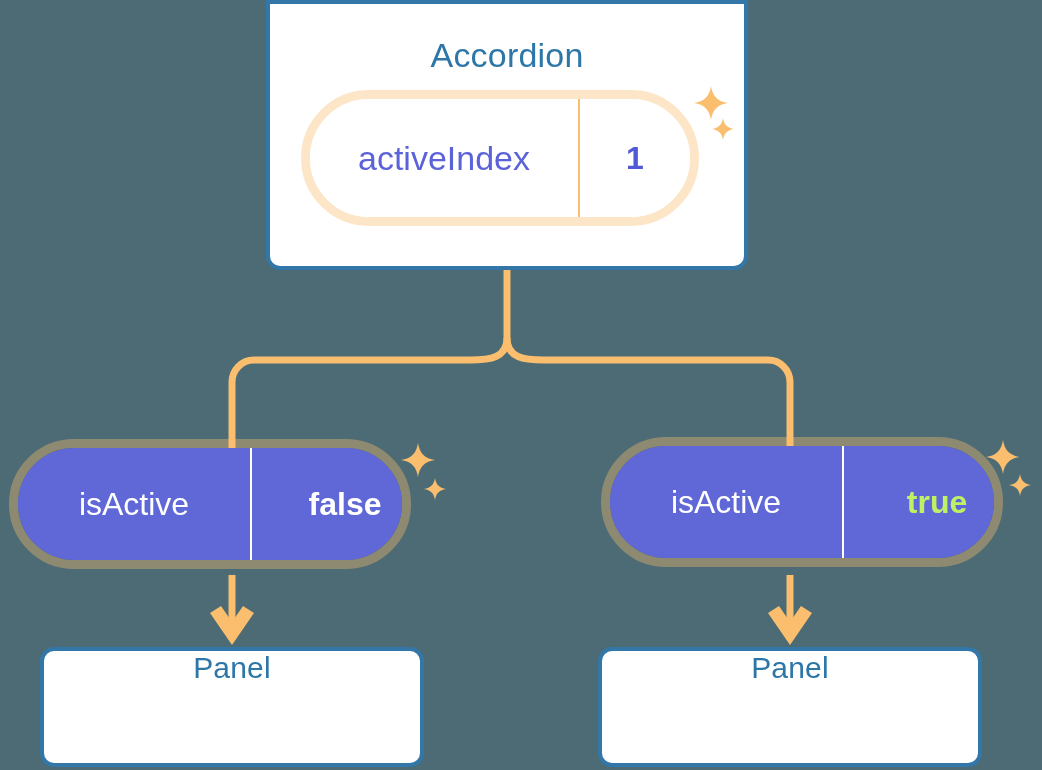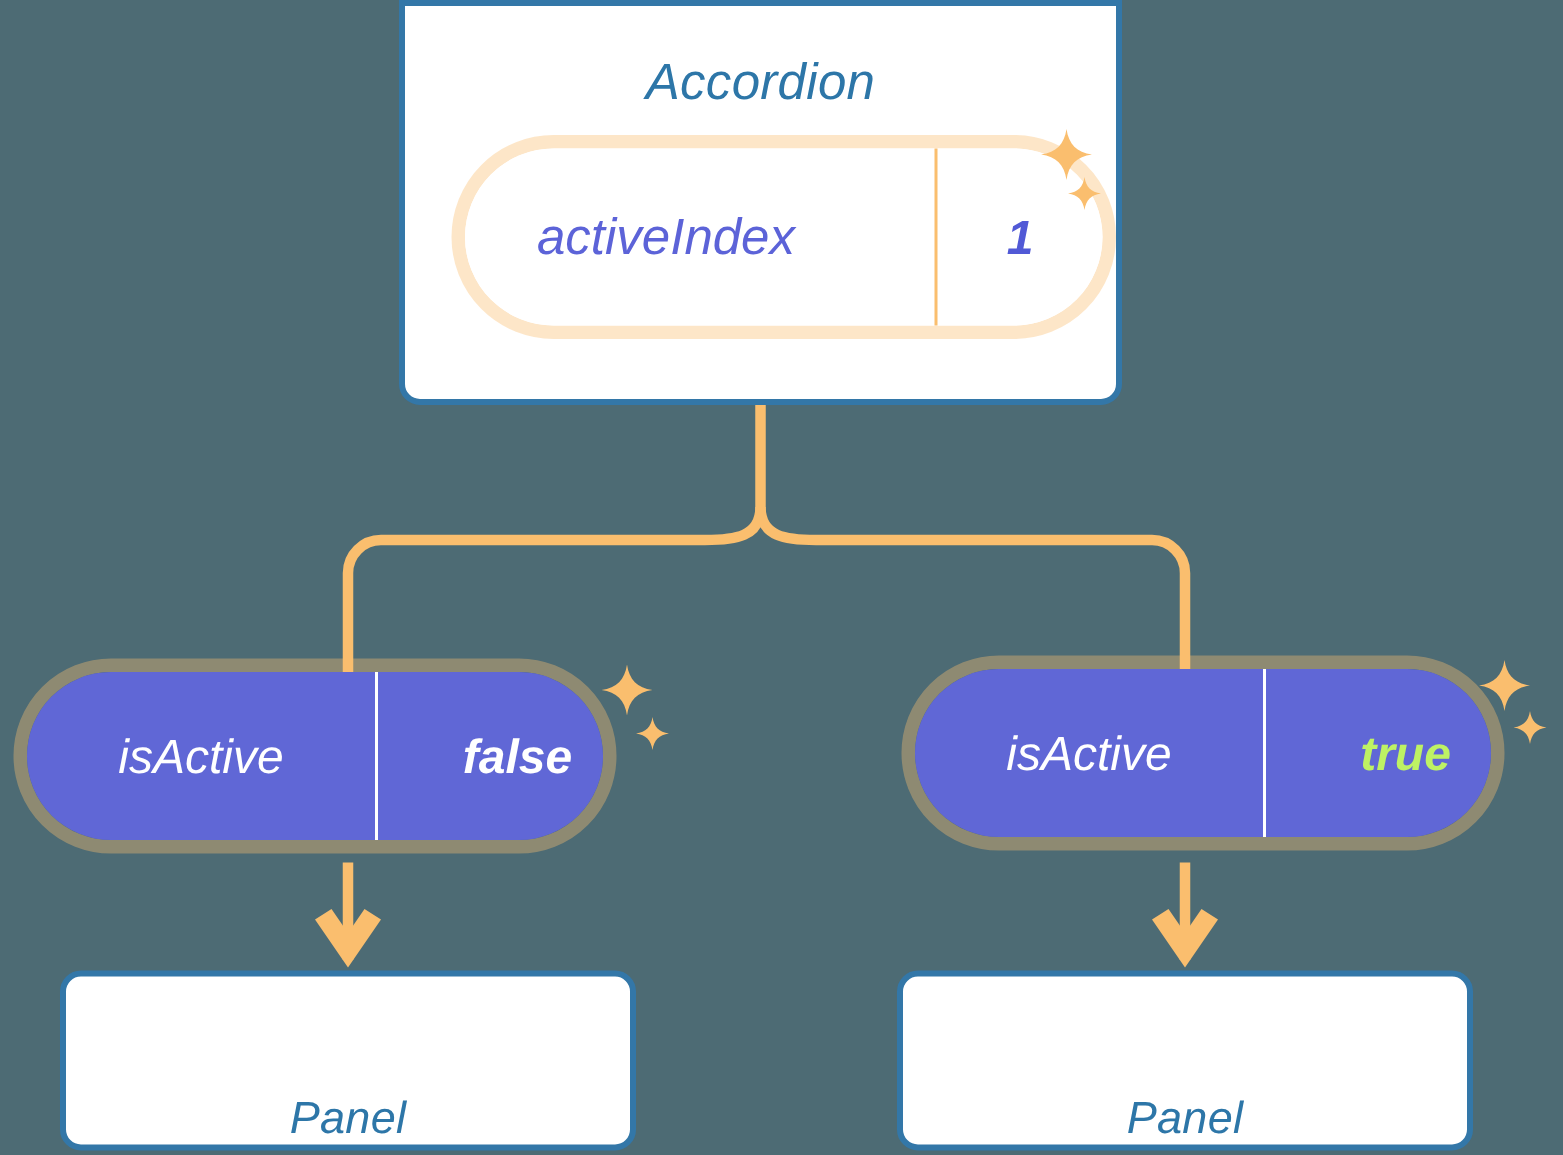--- a/index.html
+++ b/index.html
@@ -11,21 +11,20 @@
     width: 1042px;
     height: 770px;
     background: #4d6b74;
     font-family: "Liberation Sans", sans-serif;
     overflow: hidden;
   }
   #stage {
     position: relative;
     width: 1042px;
     height: 614px;
-    font-style: italic;
   }
 
   
   #connectors {
     position: absolute;
     left: 0;
     top: 0;
     width: 1042px;
     height: 770px;
     pointer-events: none;
@@ -59,21 +58,21 @@
   }
   #accordion-card .card-title {
     margin-top: 32px;
   }
 
   
   .panel-card {
     width: 384px;
     height: 120px;
     display: flex;
-    align-items: flex-end;
+    align-items: flex-start;
     justify-content: center;
   }
   .panel-card .card-title {
     font-size: 30px;
   }
   #panel-left  { left: 40px;  top: 647px; }
   #panel-right { left: 598px; top: 647px; }
 
   
   .pill-wrap {
@@ -187,21 +186,21 @@
 
     <path d="M 210 613 L 232 645 L 254 613 L 243 606 L 232 622 L 221 606 Z" fill="#fabe6e"></path>
     <path d="M 768 613 L 790 645 L 812 613 L 801 606 L 790 622 L 779 606 Z" fill="#fabe6e"></path>
   </svg>
 
   <div class="card" id="accordion-card" style="border-color: rgb(51, 119, 168); background: rgb(255, 255, 255);">
     <div class="card-title" style="color: rgb(45, 118, 168);">Accordion</div>
   </div>
 
   <div class="pill-wrap" id="pill-active-index">
-    <div class="pill pill-light" style="border-color: rgb(250, 190, 110); gap: 45px;">
+    <div class="pill pill-light" style="border-color: rgb(250, 190, 110);">
       <div class="pill-key" style="color: rgb(92, 99, 216);">activeIndex</div>
       <div class="pill-val" style="color: rgb(81, 89, 214); border-left-color: rgb(250, 190, 110);">1</div>
     </div>
   </div>
 
   <span class="sparkle" style="left:694px; top:86px;">
     <svg width="34" height="34" viewBox="0 0 32 32">
       <path fill="#fabe6e" d="M16 0 C17.4 9.6 22.4 14.6 32 16 C22.4 17.4 17.4 22.4 16 32 C14.6 22.4 9.6 17.4 0 16 C9.6 14.6 14.6 9.6 16 0 Z"></path>
     </svg>
   </span>

